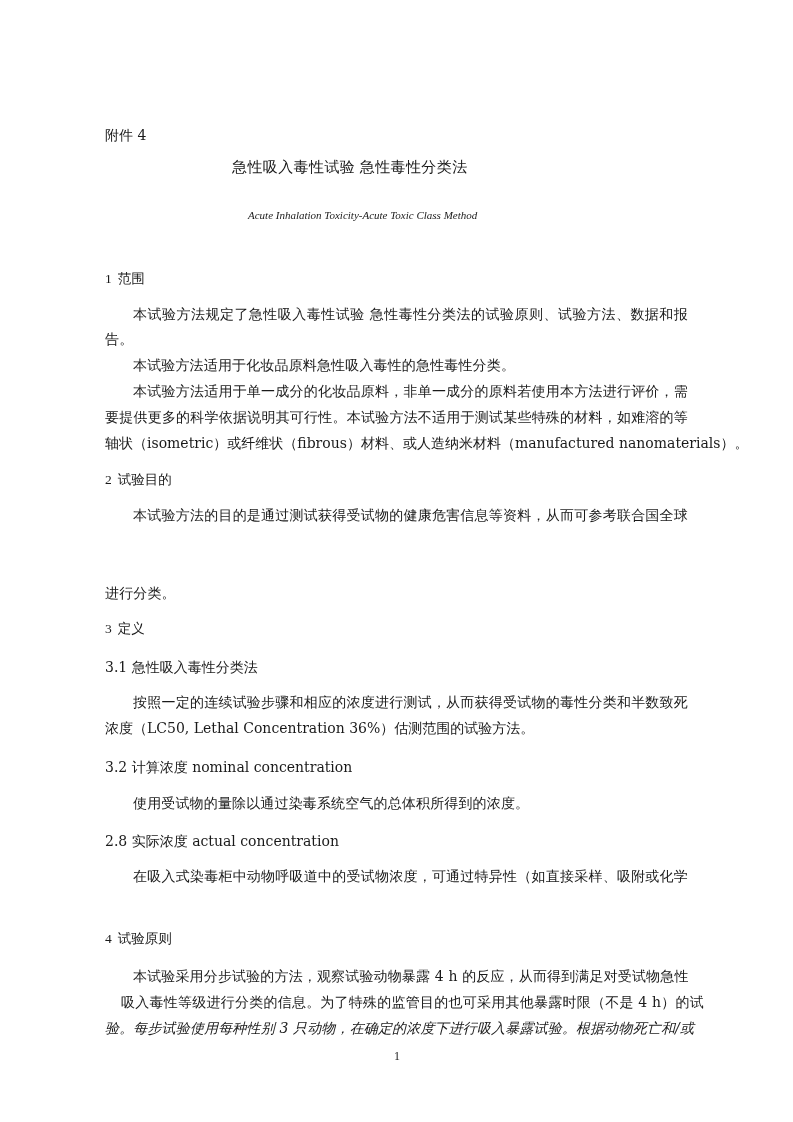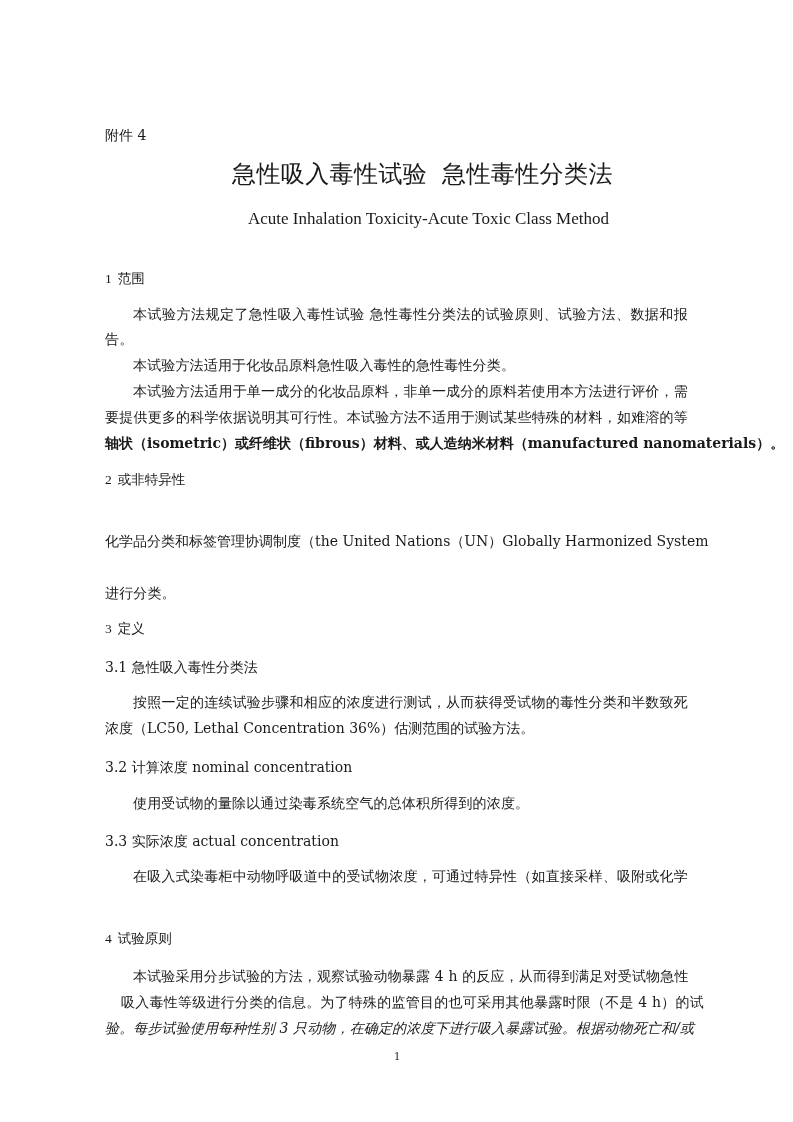--- a/index.html
+++ b/index.html
@@ -3,22 +3,22 @@
 <meta charset="utf-8">
 <style>
   html, body { margin: 0; padding: 0; background: #ffffff; }
   body { width: 793px; height: 1122px; position: relative; overflow: hidden;
          font-family: "DejaVu Serif", "Liberation Serif", serif; color: #1a1a1a; }
   .page { position: absolute; left: 0; top: 6px; width: 770px; height: 1122px; }
   .abs { position: absolute; white-space: nowrap; }
   .body-text { font-size: 14px; line-height: 14px; letter-spacing: 0.15px; margin-top: 28px; }
   .heading { font-family: "DejaVu Sans", "Liberation Sans", sans-serif; font-size: 13.5px; font-weight: normal; margin-top: 24px; }
   .heading .num { font-family: "Liberation Serif", serif; margin-right: 6px; }
-  .title { font-family: Liberation Mono, monospace; font-size: 24px; letter-spacing: 0.4px; }
-  .subtitle { font-family: "Liberation Serif", serif; font-size: 17px; }
+  .title { font-family: Liberation Sans, sans-serif; font-size: 15px; letter-spacing: 0.4px; }
+  .subtitle { font-family: "Liberation Serif", serif; font-size: 11px; font-style: italic; }
   .annex { font-size: 14px; }
   .justify { width: 583px; text-align: justify; text-align-last: justify; }
   .page-number { font-family: "Liberation Serif", serif; font-size: 12px; }
 </style>
 </head>
 <body>
 
 <div class="page">
 
   <div class="abs annex" style="left:105px; top:121px;">附件 4</div>
@@ -28,40 +28,40 @@
   <div class="abs subtitle" style="left:248px; top:203px;">Acute Inhalation Toxicity-Acute Toxic Class Method</div>
 
   <div class="abs heading" style="left:105px; top:240px;">
     <span class="num">1</span><span>范围</span>
   </div>
   <div class="abs body-text" style="left:133px; top:273px; width:555px; text-align:justify; text-align-last:justify;">本试验方法规定了急性吸入毒性试验  急性毒性分类法的试验原则、试验方法、数据和报</div>
   <div class="abs body-text" style="left:105px; top:298px;">告。</div>
   <div class="abs body-text" style="left:133px; top:350px; width:555px; text-align:justify; text-align-last:justify;">本试验方法适用于单一成分的化妆品原料，非单一成分的原料若使用本方法进行评价，需</div>
   <div class="abs body-text" style="left:133px; top:324px;">本试验方法适用于化妆品原料急性吸入毒性的急性毒性分类。</div>
   <div class="abs body-text justify" style="left:105px; top:376px;">要提供更多的科学依据说明其可行性。本试验方法不适用于测试某些特殊的材料，如难溶的等</div>
-  <div class="abs body-text" style="left:105px; top:402px; letter-spacing:0;font-weight:bold;">轴状（isometric）或纤维状（fibrous）材料、或人造纳米材料（manufactured nanomaterials）。</div>
+  <div class="abs body-text" style="left:105px; top:402px; letter-spacing:0;">轴状（isometric）或纤维状（fibrous）材料、或人造纳米材料（manufactured nanomaterials）。</div>
 
   <div class="abs heading" style="left:105px; top:441px;">
-    <span class="num">2</span><span>或非特异性</span>
+    <span class="num">2</span><span>试验目的</span>
   </div>
-  <div class="abs body-text justify" style="left:105px; top:500px; letter-spacing:0;">化学品分类和标签管理协调制度（the United Nations（UN）Globally Harmonized System</div>
+  <div class="abs body-text" style="left:133px; top:474px; width:555px; text-align:justify; text-align-last:justify;">本试验方法的目的是通过测试获得受试物的健康危害信息等资料，从而可参考联合国全球</div>
   <div class="abs body-text" style="left:105px; top:552px;">进行分类。</div>
 
   <div class="abs heading" style="left:105px; top:590px;">
     <span class="num">3</span><span>定义</span>
   </div>
 
   <div class="abs body-text" style="left:105px; top:626px; letter-spacing:0;">3.1  急性吸入毒性分类法</div>
   <div class="abs body-text" style="left:133px; top:661px; width:555px; text-align:justify; text-align-last:justify;">按照一定的连续试验步骤和相应的浓度进行测试，从而获得受试物的毒性分类和半数致死</div>
   <div class="abs body-text" style="left:105px; top:687px; letter-spacing:0;">浓度（LC50, Lethal Concentration 36%）估测范围的试验方法。</div>
 
   <div class="abs body-text" style="left:105px; top:726px; letter-spacing:0;">3.2  计算浓度 nominal concentration</div>
   <div class="abs body-text" style="left:133px; top:762px;">使用受试物的量除以通过染毒系统空气的总体积所得到的浓度。</div>
 
-  <div class="abs body-text" style="left:105px; top:800px; letter-spacing:0;">3.3  实际浓度 actual concentration</div>
+  <div class="abs body-text" style="left:105px; top:800px; letter-spacing:0;">2.8  实际浓度 actual concentration</div>
   <div class="abs body-text" style="left:133px; top:835px; width:555px; text-align:justify; text-align-last:justify;">在吸入式染毒柜中动物呼吸道中的受试物浓度，可通过特异性（如直接采样、吸附或化学</div>
 
   <div class="abs heading" style="left:105px; top:900px;">
     <span class="num">4</span><span>试验原则</span>
   </div>
   <div class="abs body-text" style="left:133px; top:935px; width:555px; text-align:justify; text-align-last:justify;">本试验采用分步试验的方法，观察试验动物暴露 4 h 的反应，从而得到满足对受试物急性</div>
   <div class="abs body-text justify" style="left:105px; top:961px;padding-left:16px;">吸入毒性等级进行分类的信息。为了特殊的监管目的也可采用其他暴露时限（不是 4 h）的试</div>
   <div class="abs body-text justify" style="left:105px; top:987px;font-style:italic;">验。每步试验使用每种性别 3 只动物，在确定的浓度下进行吸入暴露试验。根据动物死亡和/或</div>
 
   <div class="abs page-number" style="left:394px; top:1043px;">1</div>

